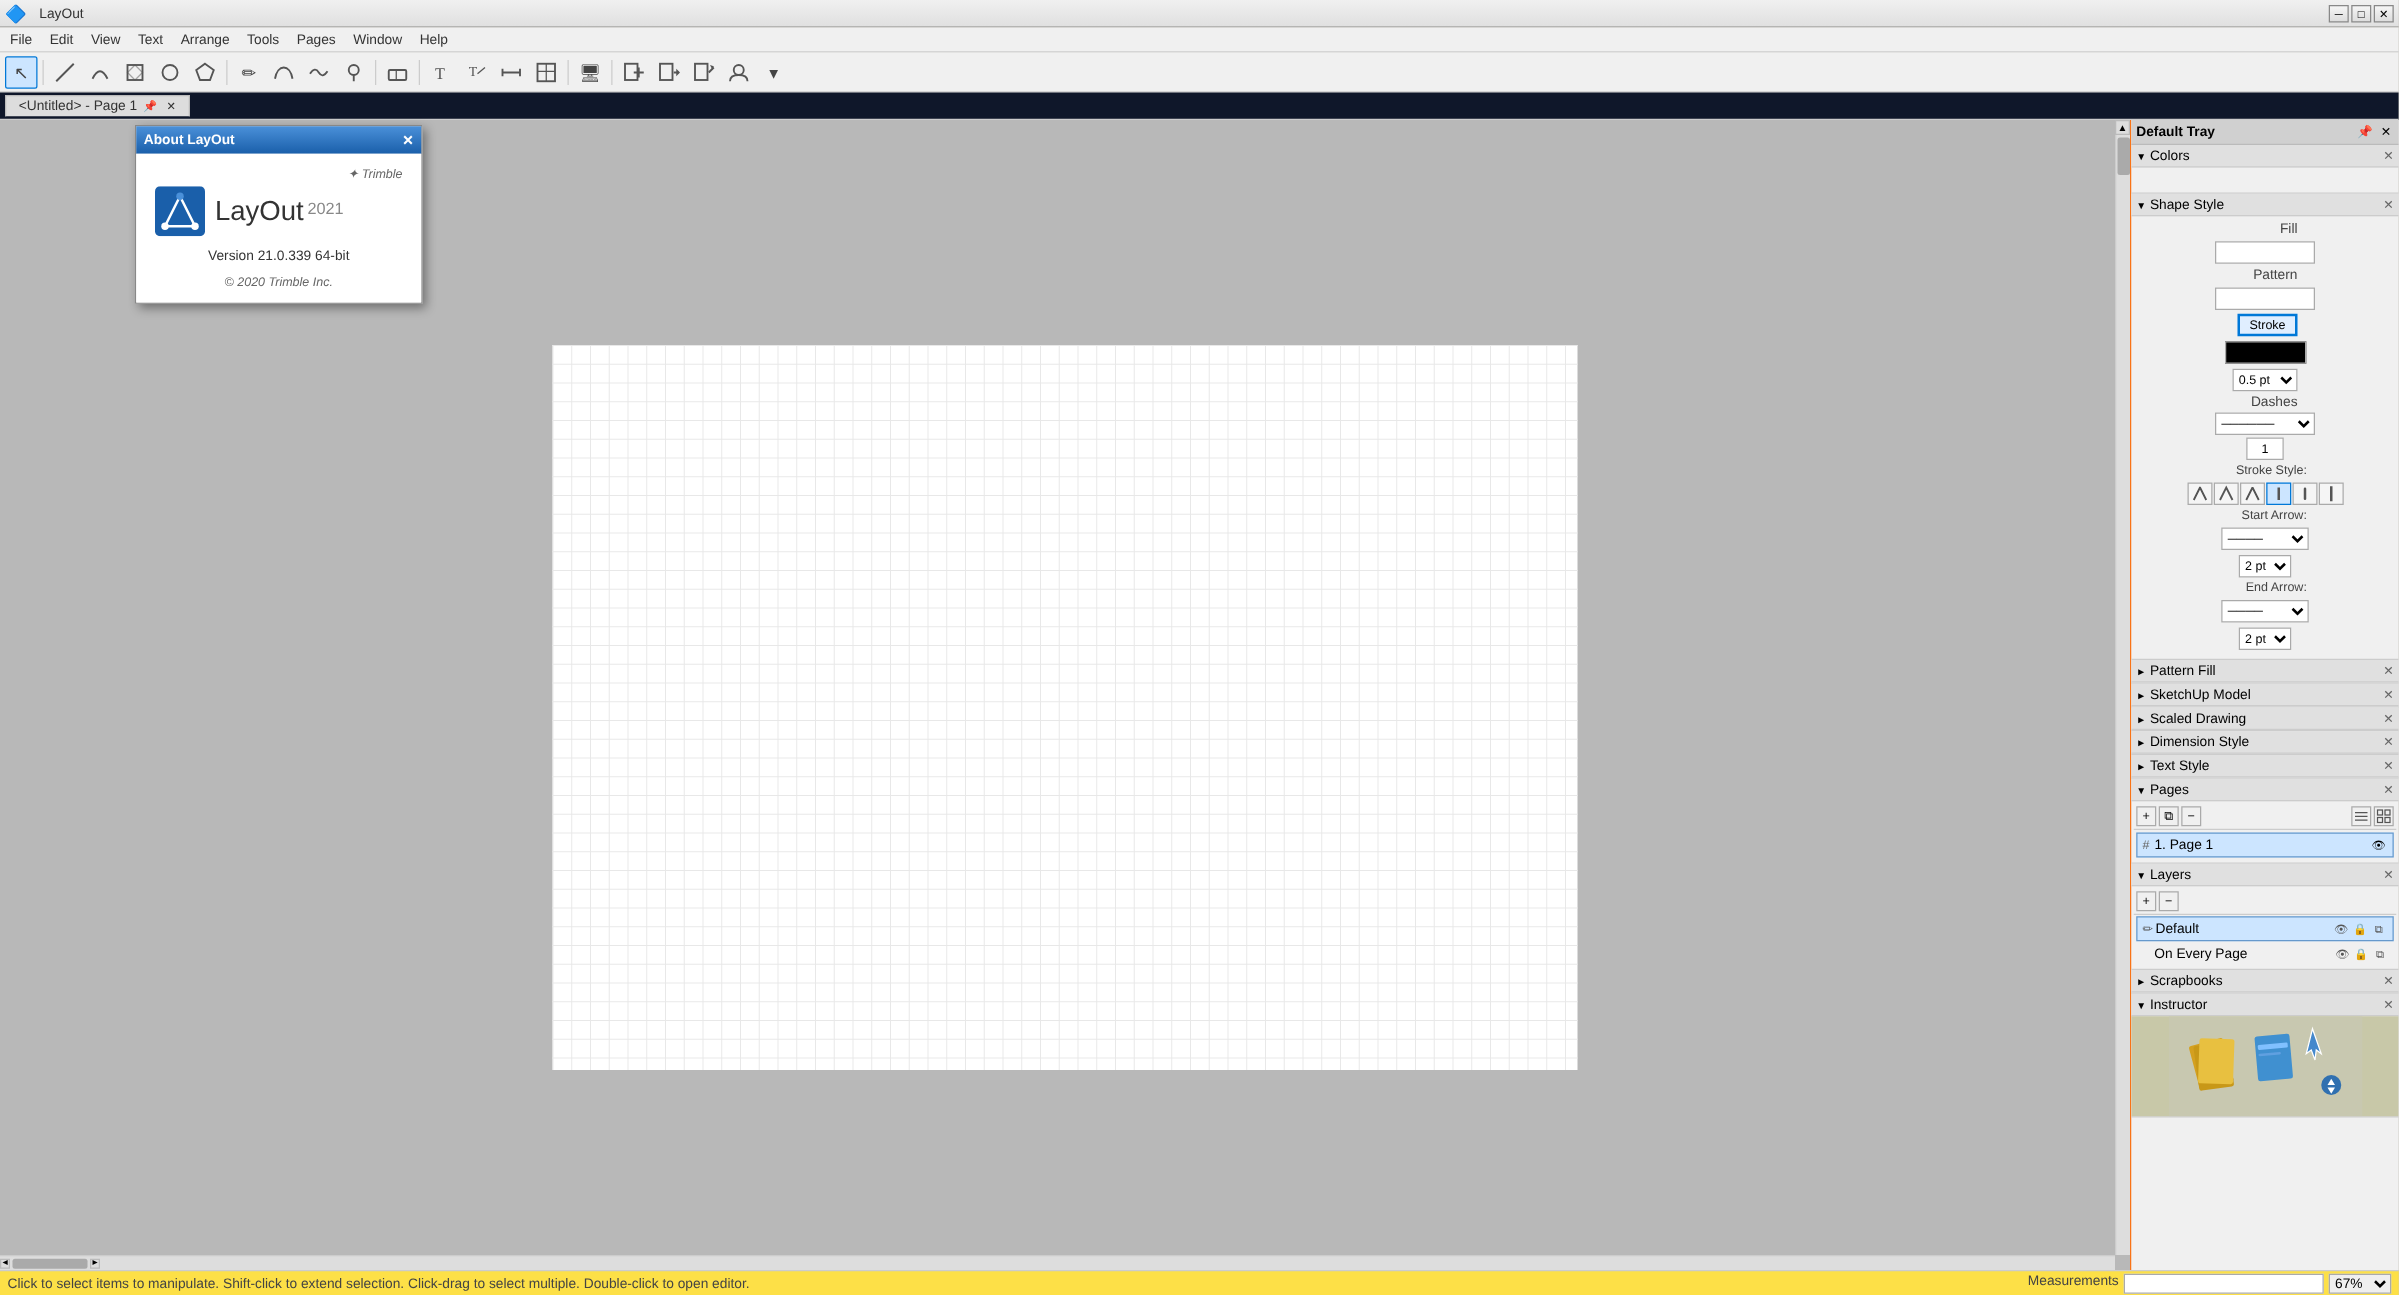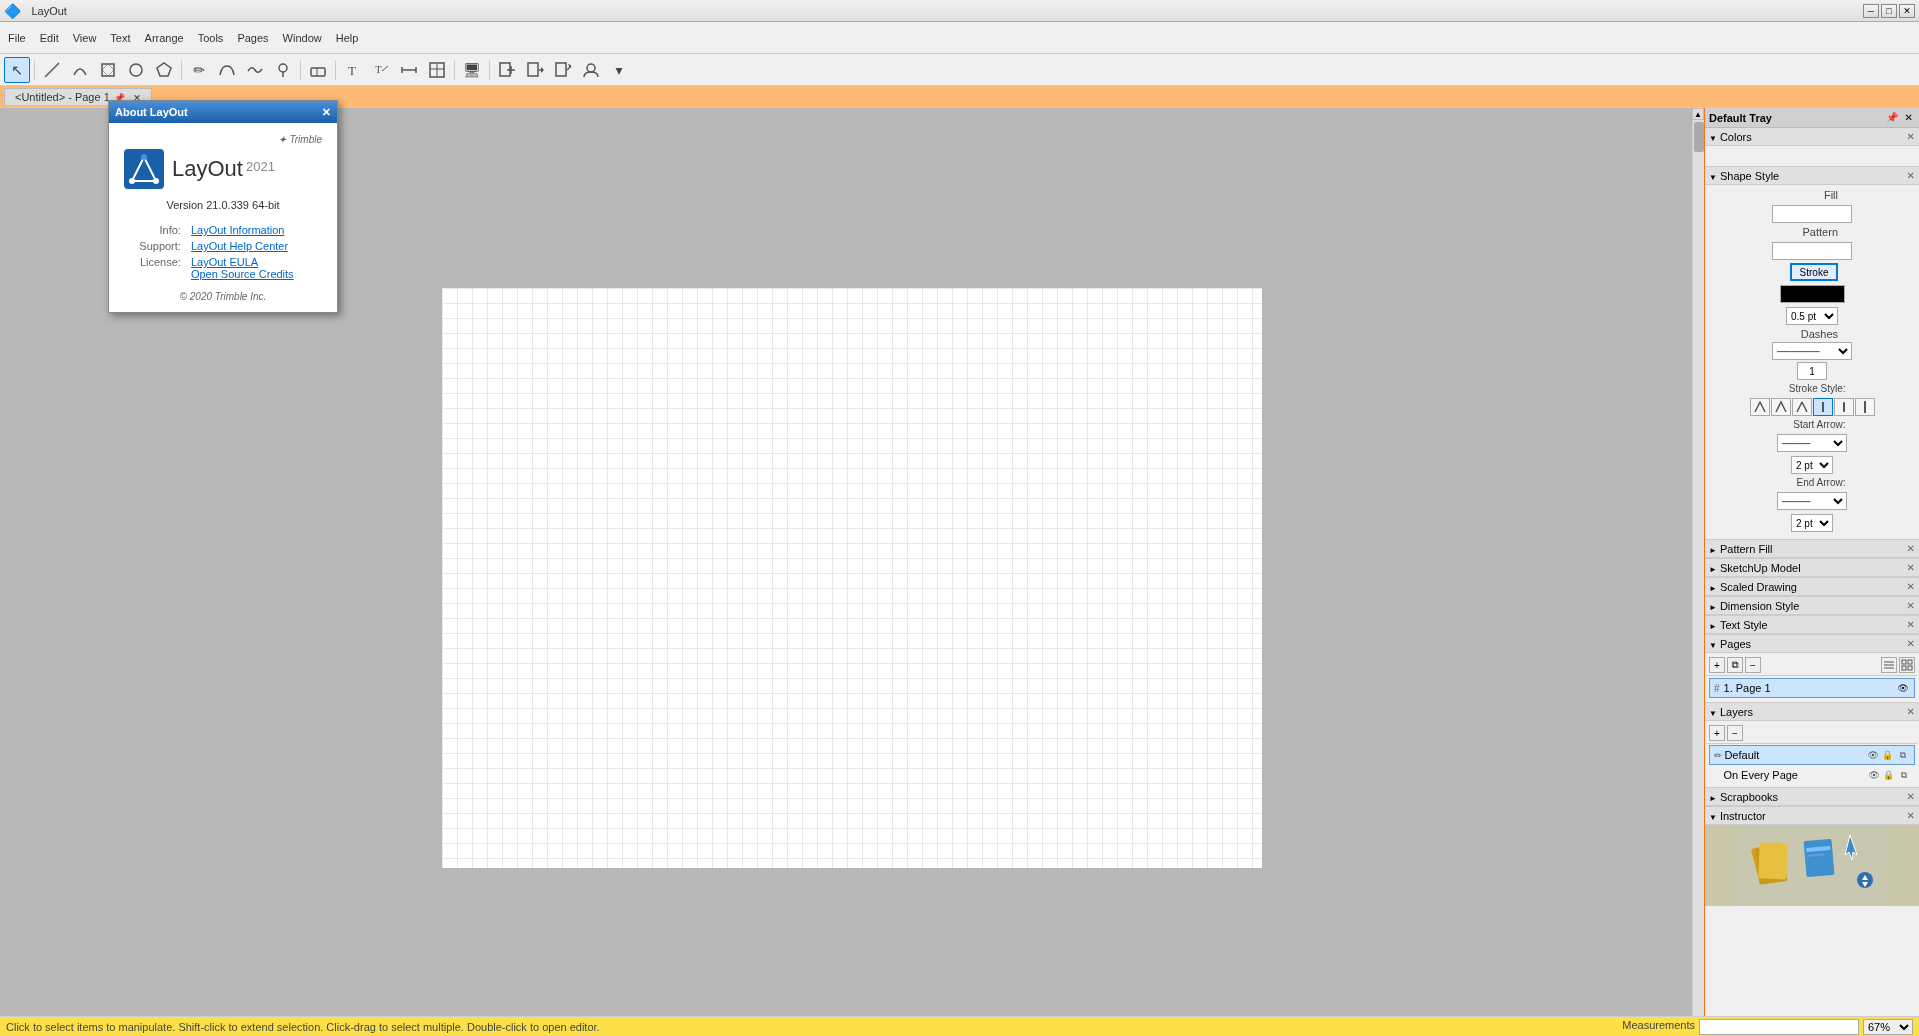--- a/index.html
+++ b/index.html
@@ -5,31 +5,31 @@
     * { box-sizing: border-box; margin: 0; padding: 0; }
     body { font-family: 'Segoe UI', Tahoma, Geneva, Verdana, sans-serif; font-size: 11px; background: #d4d0c8; overflow: hidden; width: 1919px; height: 1036px; }
 
     
     .title-bar { height: 22px; background: linear-gradient(to bottom, #f0f0f0, #e0e0e0); display: flex; align-items: center; justify-content: space-between; border-bottom: 1px solid #aaa; padding: 0 4px; }
     .title-bar-text { font-size: 11px; color: #333; margin-left: 4px; }
     .title-bar-buttons { display: flex; gap: 2px; }
     .title-btn { width: 16px; height: 14px; border: 1px solid #888; background: linear-gradient(to bottom, #f5f5f5, #ddd); font-size: 9px; cursor: pointer; display: flex; align-items: center; justify-content: center; }
 
     
-    .menu-bar { height: 32px; background: #f0f0f0; display: flex; align-items: center; border-bottom: 1px solid #ccc; padding: 0 2px; gap: 2px; }
+    .menu-bar { height: 20px; background: #f0f0f0; display: flex; align-items: center; border-bottom: 1px solid #ccc; padding: 0 2px; gap: 2px; }
     .menu-item { padding: 2px 6px; font-size: 11px; cursor: pointer; color: #333; }
 
     
     .toolbar { height: 32px; background: #f0f0f0; border-bottom: 1px solid #ccc; display: flex; align-items: center; padding: 0 4px; gap: 2px; }
     .tool-btn { width: 26px; height: 26px; border: 1px solid transparent; background: transparent; display: flex; align-items: center; justify-content: center; cursor: pointer; font-size: 14px; color: #444; border-radius: 2px; }
     .tool-btn.active { border-color: #0078d7; background: #cce5ff; }
     .tool-sep { width: 1px; height: 20px; background: #ccc; margin: 0 2px; }
 
     
-    .tab-bar { height: 22px; background: #fdba74; border-bottom: 1px solid #ccc; display: flex; align-items: center; padding: 0 4px; }
+    .tab-bar { height: 22px; background: #0f172a; border-bottom: 1px solid #ccc; display: flex; align-items: center; padding: 0 4px; }
     .tab { padding: 2px 10px; font-size: 11px; background: #ddd; border: 1px solid #bbb; border-bottom: none; cursor: pointer; margin-right: 2px; color: #333; }
     .tab-close { font-size: 9px; margin-left: 4px; cursor: pointer; }
     .tab-pin { font-size: 9px; margin-left: 2px; }
 
     
     .main-area { display: flex; height: calc(1036px - 22px - 20px - 32px - 22px - 20px); }
 
     
     .canvas-area { flex: 1; background: #b8b8b8; overflow: hidden; position: relative; display: flex; align-items: center; justify-content: center; }
     .canvas-paper { background: white; width: 820px; height: 580px; position: relative; margin-top: 20px; }
@@ -558,39 +558,20 @@
           <circle cx="32" cy="32" r="3" fill="white"></circle>
         </svg>
         <div>
           <span style="font-size:22px;font-weight:300;color:#333;">LayOut</span>
           <span style="font-size:13px;color:#888;vertical-align:super;">2021</span>
         </div>
       </div>
 
       <div class="dialog-version">Version 21.0.339 64-bit</div>
 
-      <table class="dialog-info-table">
-        <tbody>
-            <tr>
-          <td class="label-col">Info:</td>
-          <td><a class="dialog-link">LayOut Information</a></td>
-        </tr>
-        <tr>
-          <td class="label-col">Support:</td>
-          <td><a class="dialog-link">LayOut Help Center</a></td>
-        </tr>
-        <tr>
-          <td class="label-col">License:</td>
-          <td>
-            <a class="dialog-link">LayOut EULA</a><br>
-            <a class="dialog-link">Open Source Credits</a>
-          </td>
-        </tr>
-      </tbody>
-        </table>
 
       <div class="dialog-copyright">© 2020 Trimble Inc.</div>
     </div>
   </div>
 </div>
 
 <div class="status-bar">
   <span>Click to select items to manipulate. Shift-click to extend selection. Click-drag to select multiple. Double-click to open editor.</span>
   <div class="measurements-area">
     <span>Measurements</span>

